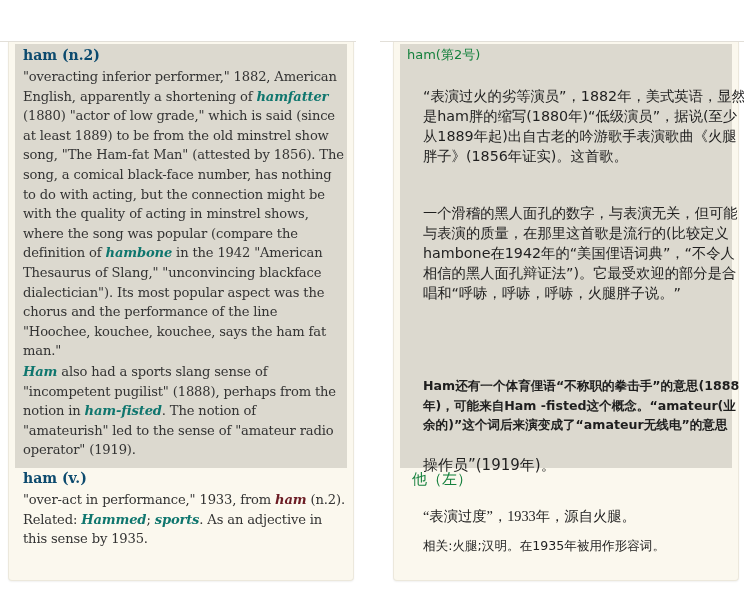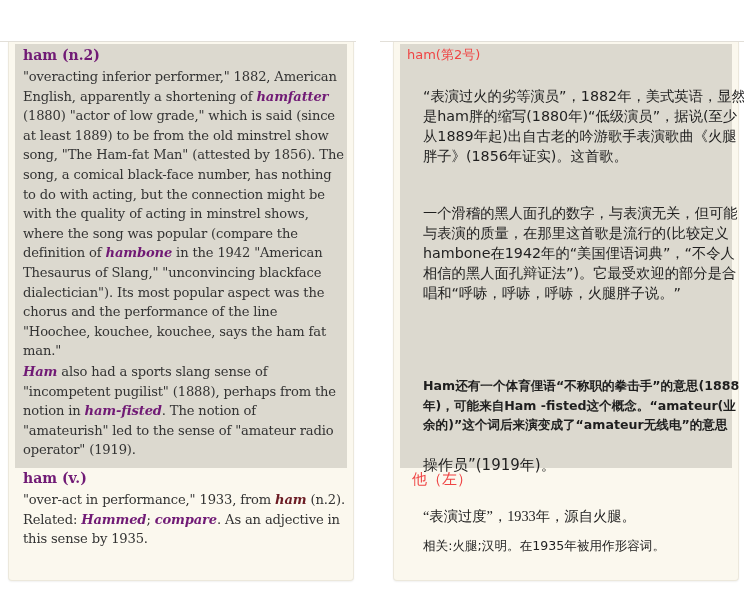--- a/index.html
+++ b/index.html
@@ -8,44 +8,44 @@
   .card {
     position:absolute; top:42px; height:538px;
     background:#fbf8ee; border:1px solid #ece8dc; border-top:none;
     border-radius:0 0 4px 4px; box-shadow:0 1px 2px rgba(0,0,0,0.06);
   }
   .gray {
     position:absolute; left:6px; right:6px; top:2px;
     background:#dcd9cf; height:424px;
   }
   .en { font-family:"DejaVu Serif", "Liberation Serif", serif; color:#333; }
-  .en .head { position:absolute; left:14px; font-weight:bold; color:#701a75; font-size:14px; }
+  .en .head { position:absolute; left:14px; font-weight:bold; color:#0c4a6e; font-size:14px; }
   .en p { position:absolute; left:14px; margin:0; font-size:13.1px; line-height:19.6px; width:322px; letter-spacing:-0.15px; }
-  .en b.i { font-style:italic; color:#701a75; }
+  .en b.i { font-style:italic; color:#0f766e; }
   .en b.r { font-style:italic; color:#6b1c24; }
   .zh { font-family:"DejaVu Sans", "Liberation Sans", sans-serif; color:#1e1e1e; }
-  .zh .head { position:absolute; left:13px; color:#ef4444; font-size:13px; }
+  .zh .head { position:absolute; left:13px; color:#15803d; font-size:13px; }
   .zh p { position:absolute; left:13px; margin:16px; width:325px; }
 </style>
 </head>
 <body>
 
 <div class="topline" style="left:0;width:356px;"></div>
 <div class="card en" style="left:8px;width:344px;">
   <div class="gray"></div>
   <div class="head" style="top:5px;">ham (n.2)</div>
   <p style="top:25px;">
     <span>"overacting inferior performer," 1882, American English, apparently a shortening of </span><b class="i">hamfatter</b><span> (1880) "actor of low grade," which is said (since at least 1889) to be from the old minstrel show song, "The Ham-fat Man" (attested by 1856). The song, a comical black-face number, has nothing to do with acting, but the connection might be with the quality of acting in minstrel shows, where the song was popular (compare the definition of </span><b class="i">hambone</b><span> in the 1942 "American Thesaurus of Slang," "unconvincing blackface dialectician"). Its most popular aspect was the chorus and the performance of the line "Hoochee, kouchee, kouchee, says the ham fat man."</span>
   </p>
   <p style="top:320px;">
     <b class="i">Ham</b><span> also had a sports slang sense of "incompetent pugilist" (1888), perhaps from the notion in </span><b class="i">ham-fisted</b><span>. The notion of "amateurish" led to the sense of "amateur radio operator" (1919).</span>
   </p>
   <div class="head" style="top:428px;">ham (v.)</div>
   <p style="top:448px;">
-    <span>"over-act in performance," 1933, from </span><b class="r">ham</b><span> (n.2). Related: </span><b class="i">Hammed</b><span>; </span><b class="i">compare</b><span>. As an adjective in this sense by 1935.</span>
+    <span>"over-act in performance," 1933, from </span><b class="r">ham</b><span> (n.2). Related: </span><b class="i">Hammed</b><span>; </span><b class="i">sports</b><span>. As an adjective in this sense by 1935.</span>
   </p>
 </div>
 
 <div class="topline" style="left:380px;width:364px;"></div>
 <div class="card zh" style="left:393px;width:344px;">
   <div class="gray"></div>
   <div class="head" style="top:4px;">ham(第2号)</div>
   <p style="top:28px;font-size:14.3px;line-height:20px;">“表演过火的劣等演员”，1882年，美式英语，显然是ham胖的缩写(1880年)“低级演员”，据说(至少从1889年起)出自古老的吟游歌手表演歌曲《火腿胖子》(1856年证实)。这首歌。</p>
   <p style="top:145px;font-size:14.3px;line-height:20px;">一个滑稽的黑人面孔的数字，与表演无关，但可能与表演的质量，在那里这首歌是流行的(比较定义hambone在1942年的“美国俚语词典”，“不令人相信的黑人面孔辩证法”)。它最受欢迎的部分是合唱和“呼哧，呼哧，呼哧，火腿胖子说。”</p>
   <p style="top:318px;font-size:12.6px;line-height:19.5px;font-weight:bold;">Ham还有一个体育俚语“不称职的拳击手”的意思(1888年)，可能来自Ham -fisted这个概念。“amateur(业余的)”这个词后来演变成了“amateur无线电”的意思</p>

